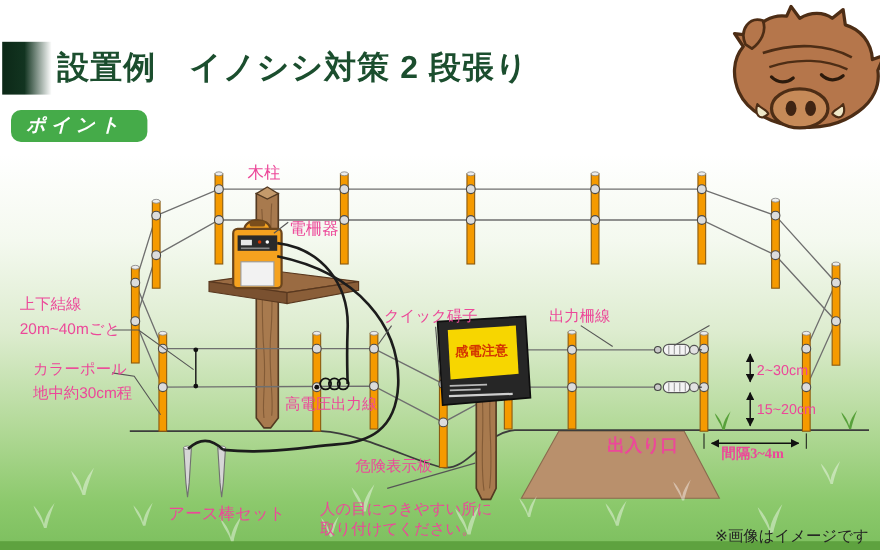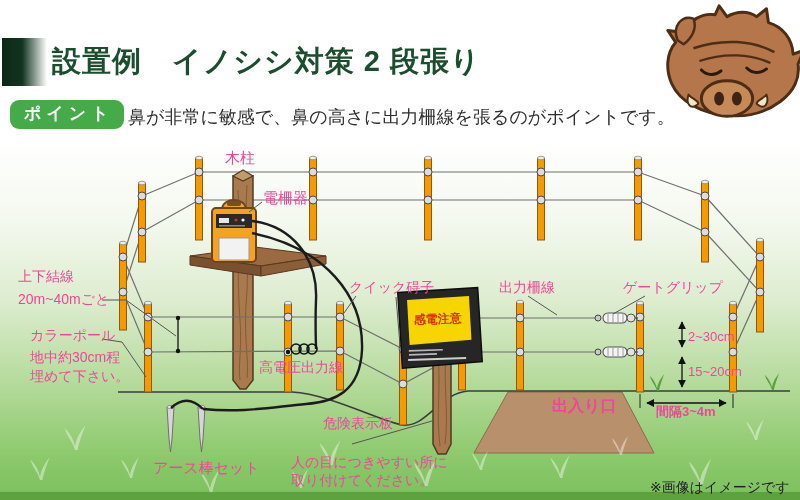--- a/index.html
+++ b/index.html
@@ -12,22 +12,22 @@
   .title-square{
     position:absolute;left:2px;top:38px;width:45px;height:48px;
     background:linear-gradient(90deg,#0c2817 0%,#123420 45%,rgba(255,255,255,0) 100%);
   }
   .page-title{
     position:absolute;left:52px;top:42px;font-size:29px;font-weight:bold;
     color:var(--title-green,#1b4e2e);letter-spacing:1px;white-space:nowrap;
   }
   .point-badge{
     position:absolute;left:10px;top:100px;background:var(--badge-green,#45ab49);
-    color:#fff;font-size:17px;font-weight:bold;padding:4px 10px 5px 14px;
-    border-radius:9px;letter-spacing:5px;line-height:1.2;
+    color:#fff;font-size:17px;font-weight:bold;padding:4px 20px 5px 14px;
+    border-radius:9px;letter-spacing:5px;line-height:1.2;font-style:italic;
   }
   .point-text{
     position:absolute;left:128px;top:105px;font-size:18px;color:#2e2e2e;white-space:nowrap;
   }
   
   .lbl{position:absolute;font-size:14px;color:#ec4899;white-space:nowrap;line-height:1.25;}
   .lbl.s15{font-size:15px;}
   .lbl.s13{font-size:13px;}
   .lbl.bold{font-weight:bold;}
   .footnote{position:absolute;left:650px;top:479px;font-size:14px;color:#222;white-space:nowrap;}
@@ -324,36 +324,33 @@
     </g>
     <path d="M48,66 C54,72 62,72 68,67" fill="none" stroke="#2c1a0c" stroke-width="3" stroke-linecap="round"></path>
     <path d="M94,64 C100,70 108,70 114,65" fill="none" stroke="#2c1a0c" stroke-width="3" stroke-linecap="round"></path>
     <ellipse cx="66" cy="95" rx="5" ry="7" fill="#3f2413"></ellipse>
     <ellipse cx="84" cy="95" rx="5" ry="7" fill="#3f2413"></ellipse>
   </svg>
 
   <div class="title-square"></div>
   <div class="page-title">設置例　イノシシ対策 2 段張り</div>
   <div class="point-badge">ポイント</div>
-  <div class="point-text">鼻が非常に敏感で、鼻の高さに出力柵線を張るのがポイントです。</div>
 
   <div class="lbl s15" style="left:225px;top:149px;">木柱</div>
-  <div class="lbl s15" style="left:263px;top:189px;text-align:center;">電柵器</div>
+  <div class="lbl s15" style="left:263px;top:200px;text-align:center;">電柵器</div>
   <div class="lbl" style="left:18px;top:268px;">上下結線</div>
   <div class="lbl" style="left:18px;top:291px;">20m~40mごと</div>
   <div class="lbl" style="left:30px;top:327px;">カラーポール</div>
   <div class="lbl" style="left:30px;top:349px;">地中約30cm程</div>
-  <div class="lbl" style="left:30px;top:368px;">埋めて下さい。</div>
   <div class="lbl" style="left:349px;top:279px;">クイック碍子</div>
   <div class="lbl" style="left:499px;top:279px;">出力柵線</div>
-  <div class="lbl" style="left:623px;top:279px;">ゲートグリップ</div>
   <div class="lbl" style="left:259px;top:359px;">高電圧出力線</div>
   <div class="lbl" style="left:288px;top:415px;margin-left:35px;">危険表示板</div>
   <div class="lbl" style="left:291px;top:454px;">人の目につきやすい所に</div>
   <div class="lbl" style="left:291px;top:472px;">取り付けてください。</div>
   <div class="lbl s15" style="left:153px;top:459px;">アース棒セット</div>
   <div class="lbl bold" style="left:552px;top:396px;font-size:16px;">出入り口</div>
   <div class="lbl s13" style="left:688px;top:329px;">2~30cm</div>
   <div class="lbl s13" style="left:688px;top:364px;">15~20cm</div>
-  <div class="lbl s13 bold" style="left:656px;top:404px;">間隔3~4m</div>
+  <div class="lbl s13 bold" style="left:656px;top:404px;font-family:Liberation Serif, serif;">間隔3~4m</div>
   <div class="footnote">※画像はイメージです</div>
 
 </div>
 
 </body></html>

